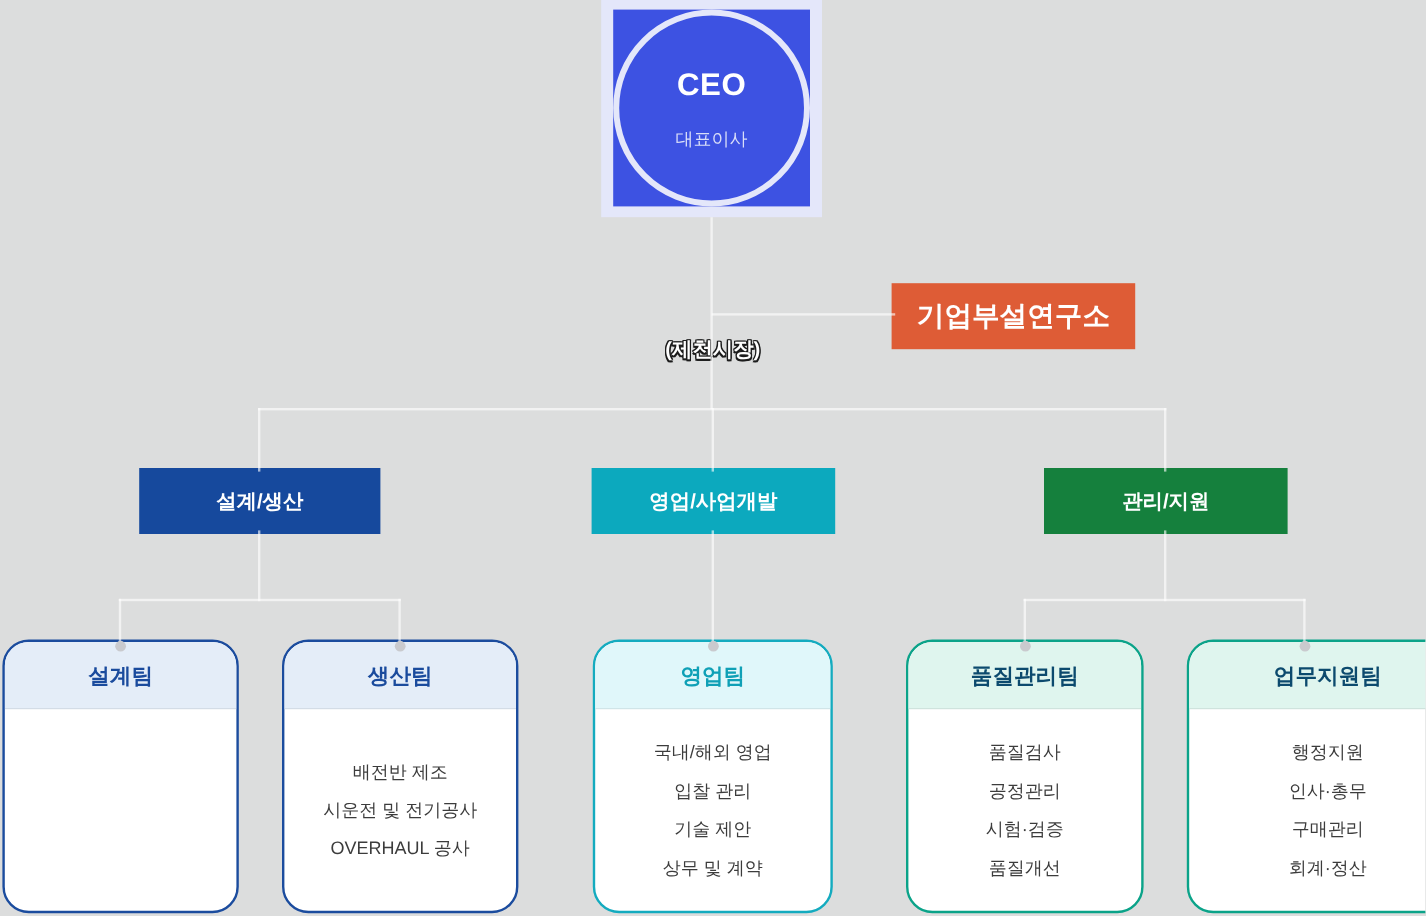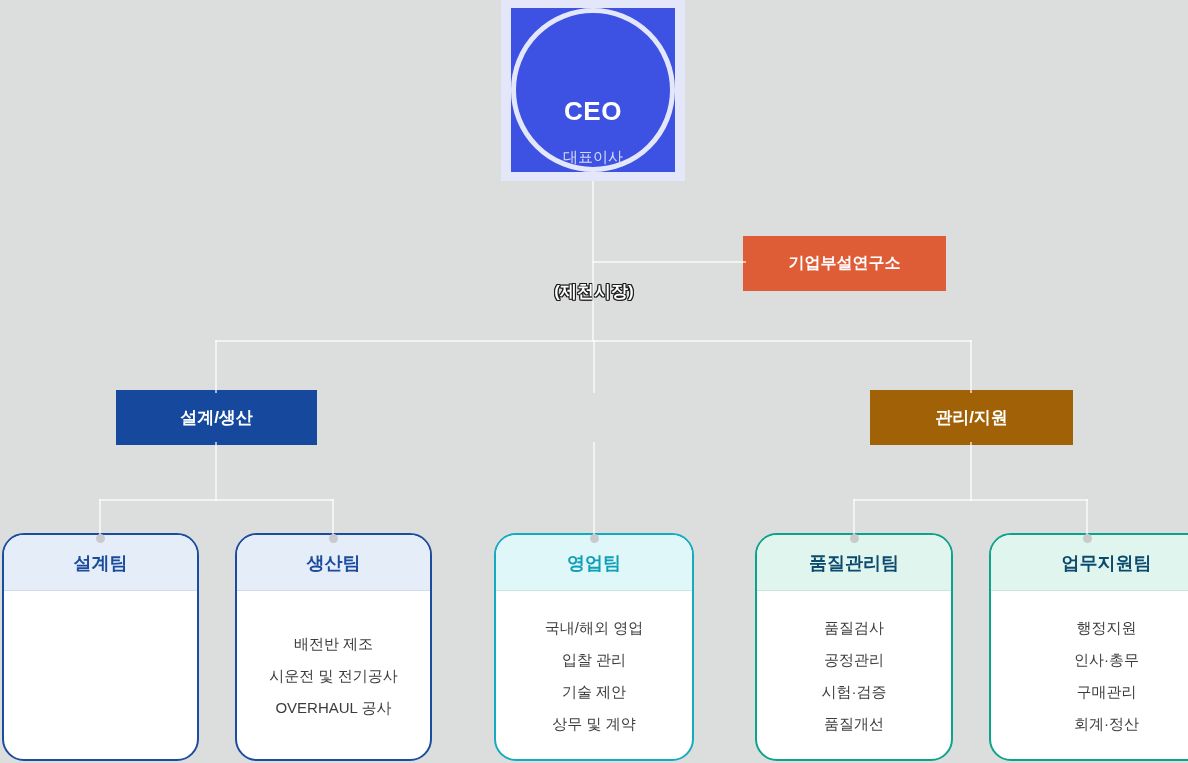--- a/index.html
+++ b/index.html
@@ -7,42 +7,42 @@
   .stage{position:relative;width:1188px;height:763px;background:#dcdddd;overflow:hidden;}
 
   
   .conn{position:absolute;background:rgba(255,255,255,0.62);z-index:6;}
 
   
   .ceo-tile{position:absolute;left:501px;top:0;width:184px;height:181px;background:#e4e7fa;z-index:2;}
   .ceo-square{position:absolute;left:10px;top:8px;width:164px;height:164px;background:#3d52e2;}
   .ceo-circle{position:absolute;left:0;top:0;width:154px;height:154px;border:5px solid #e4e7fa;
               border-radius:50%;background:#3d52e2;display:flex;flex-direction:column;
-              align-items:center;justify-content:flex-end;gap:21px;}
+              align-items:center;justify-content:center;gap:21px;}
   .ceo-title{color:#ffffff;font-size:26px;font-weight:bold;letter-spacing:.5px;}
   .ceo-subtitle{color:#d9def8;font-size:15px;}
 
   
   .research-box{position:absolute;left:743px;top:236px;width:203px;height:55px;background:#de5c36;
-                color:#fff;font-size:16px;font-weight:bold;display:flex;align-items:center;
+                color:#fff;font-size:23px;font-weight:bold;display:flex;align-items:center;
                 justify-content:center;z-index:4;}
 
   
   .site-label{position:absolute;left:494px;top:280px;width:200px;text-align:center;
               font-size:17px;font-weight:bold;color:#ffffff;z-index:5;
               text-shadow:-1px -1px 0 #1c1c1c,1px -1px 0 #1c1c1c,-1px 1px 0 #1c1c1c,
                           1px 1px 0 #1c1c1c,0 -1px 0 #1c1c1c,0 1px 0 #1c1c1c,
                           -1px 0 0 #1c1c1c,1px 0 0 #1c1c1c;}
 
   
   .dept{position:absolute;top:390px;height:55px;color:#fff;font-size:17px;font-weight:bold;
         display:flex;align-items:center;justify-content:center;z-index:4;}
   .dept-design{left:116px;width:201px;background:#16499d;}
   .dept-sales{left:493px;width:203px;background:#0ca9be;}
-  .dept-admin{left:870px;width:203px;background:#a16207;}
+  .dept-admin{left:870px;width:203px;background:#15803d;}
 
   
   .card{position:absolute;top:533px;height:228px;background:#ffffff;border-radius:22px;
         box-sizing:border-box;border:2px solid;z-index:4;display:flex;flex-direction:column;overflow:hidden;}
   .card-header{height:55px;flex:0 0 55px;display:flex;align-items:center;justify-content:center;
                font-size:18px;font-weight:bold;border-bottom:1px solid rgba(0,0,0,0.07);}
   .card-body{flex:1;display:flex;flex-direction:column;align-items:center;justify-content:center;gap:13px;}
   .card-item{font-size:15px;line-height:19px;color:#3c3c3c;white-space:nowrap;}
 
   .theme-blue{border-color:#1b4c9e;}
@@ -89,20 +89,21 @@
         <div class="ceo-subtitle">대표이사</div>
       </div>
     </div>
   </div>
 
   <div class="research-box">기업부설연구소</div>
 
   <div class="site-label">(제천시장)</div>
 
   <div class="dept dept-design">설계/생산</div>
+  <div class="dept dept-sales">영업/사업개발</div>
   <div class="dept dept-admin">관리/지원</div>
 
   <div class="card card-1 theme-blue">
     <div class="card-header">설계팀</div>
   </div>
   <div class="card card-2 theme-blue">
     <div class="card-header">생산팀</div>
     <div class="card-body">
         <div class="card-item">배전반 제조</div>
         <div class="card-item">시운전 및 전기공사</div>

